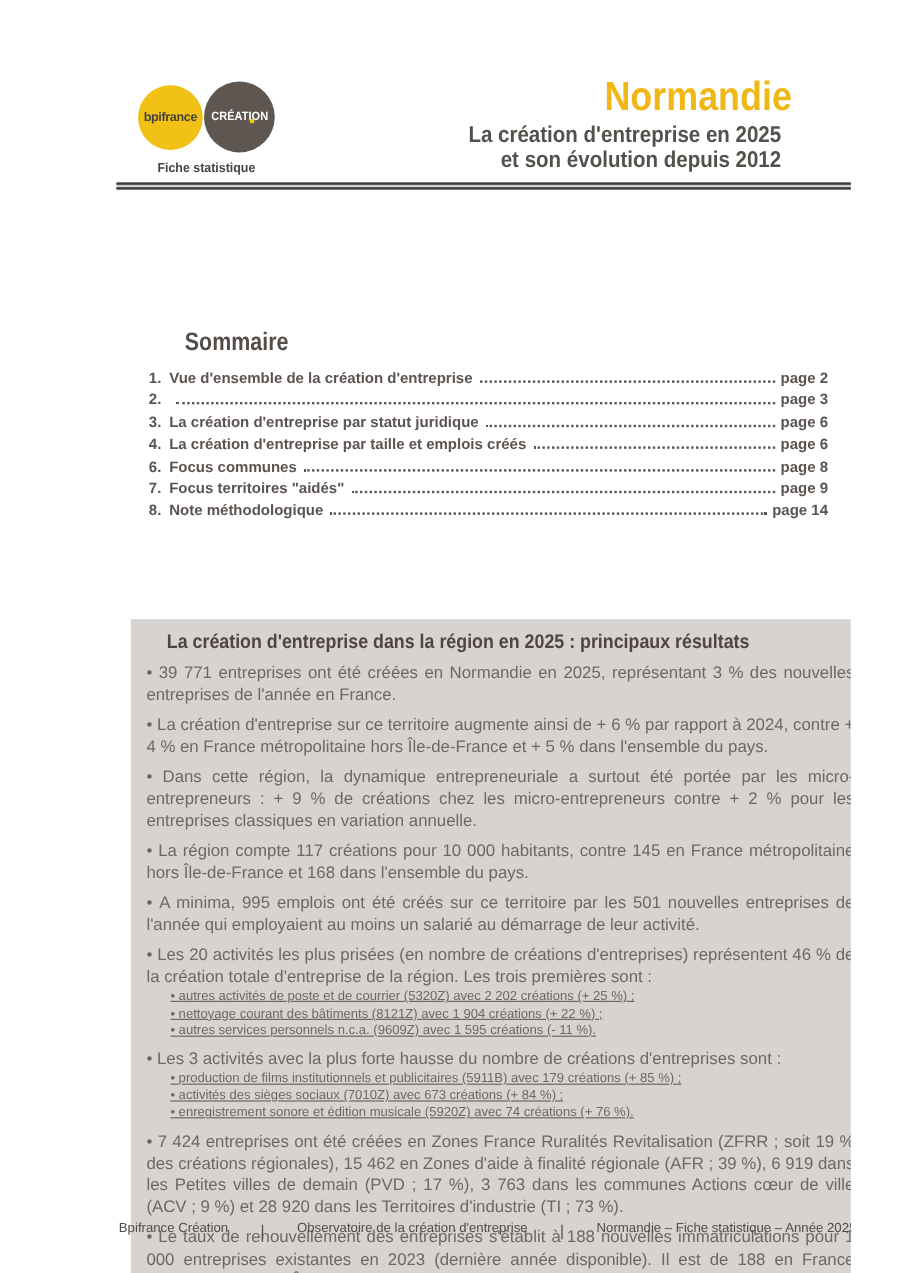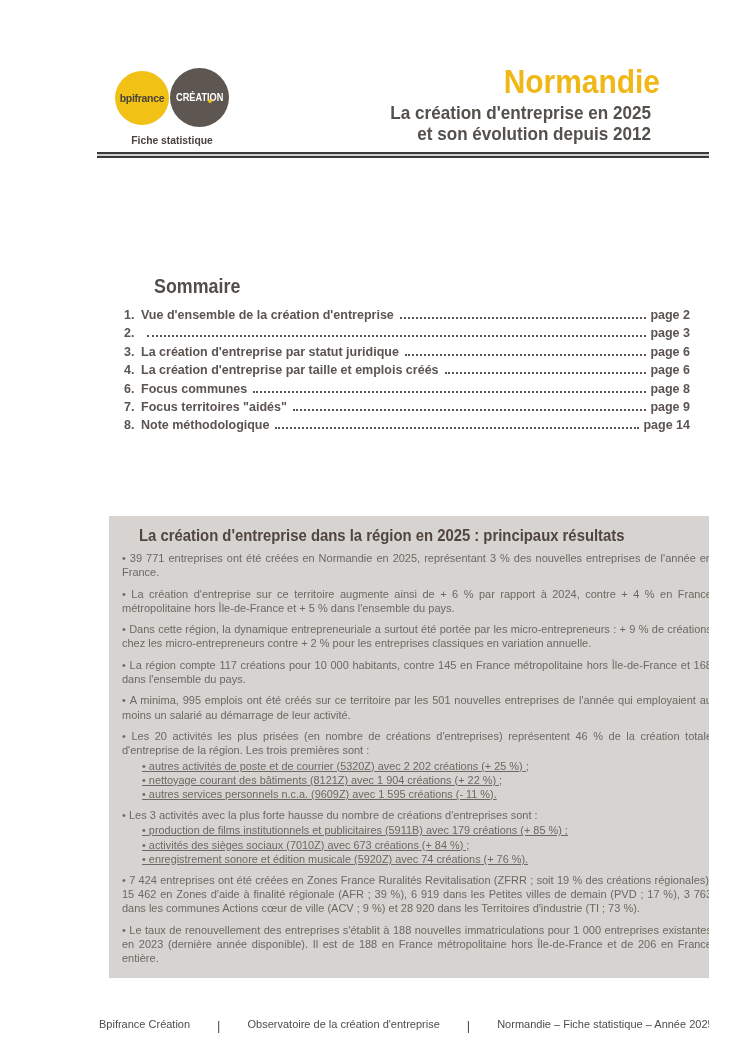--- a/index.html
+++ b/index.html
@@ -36,21 +36,21 @@
   
   .results-box{
     position:absolute;left:68px;top:516px;width:616px;min-height:378px;
     background:#D7D3D0;box-sizing:border-box;padding:8px 13px 12px 13px;
   }
   .results-title{
     margin:2px 0 6px 17px;font-size:16.5px;font-weight:bold;color:#51463F;
     transform:scaleX(0.9);transform-origin:left;white-space:nowrap;
   }
   .results-body p{
-    margin:0 0 7px 0;font-size:11px;line-height:1.3;color:#6C6864;text-align:justify;
+    margin:0 0 7px 0;font-size:14px;line-height:1.3;color:#6C6864;text-align:justify;
   }
   .results-body p.para::before{content:"\2022\00a0";color:#6C6864;}
   .results-body p.last{margin-bottom:0;}
   .results-body ul{margin:0 0 7px 0;padding:0 0 0 20px;list-style:none;}
   .results-body li{font-size:10.9px;line-height:1.3;color:#6C6864;text-decoration:underline;}
   .results-body li::before{content:"\2022\00a0";}
   .results-body p.has-sub{margin-bottom:1px;}
   
   .footer{position:absolute;left:58px;top:1018px;width:640px;font-size:11px;color:#4E4C4A;display:flex;align-items:flex-start;gap:19px;}
   .footer .sep{margin:0 8px;color:#4E4C4A;font-size:13px;}

